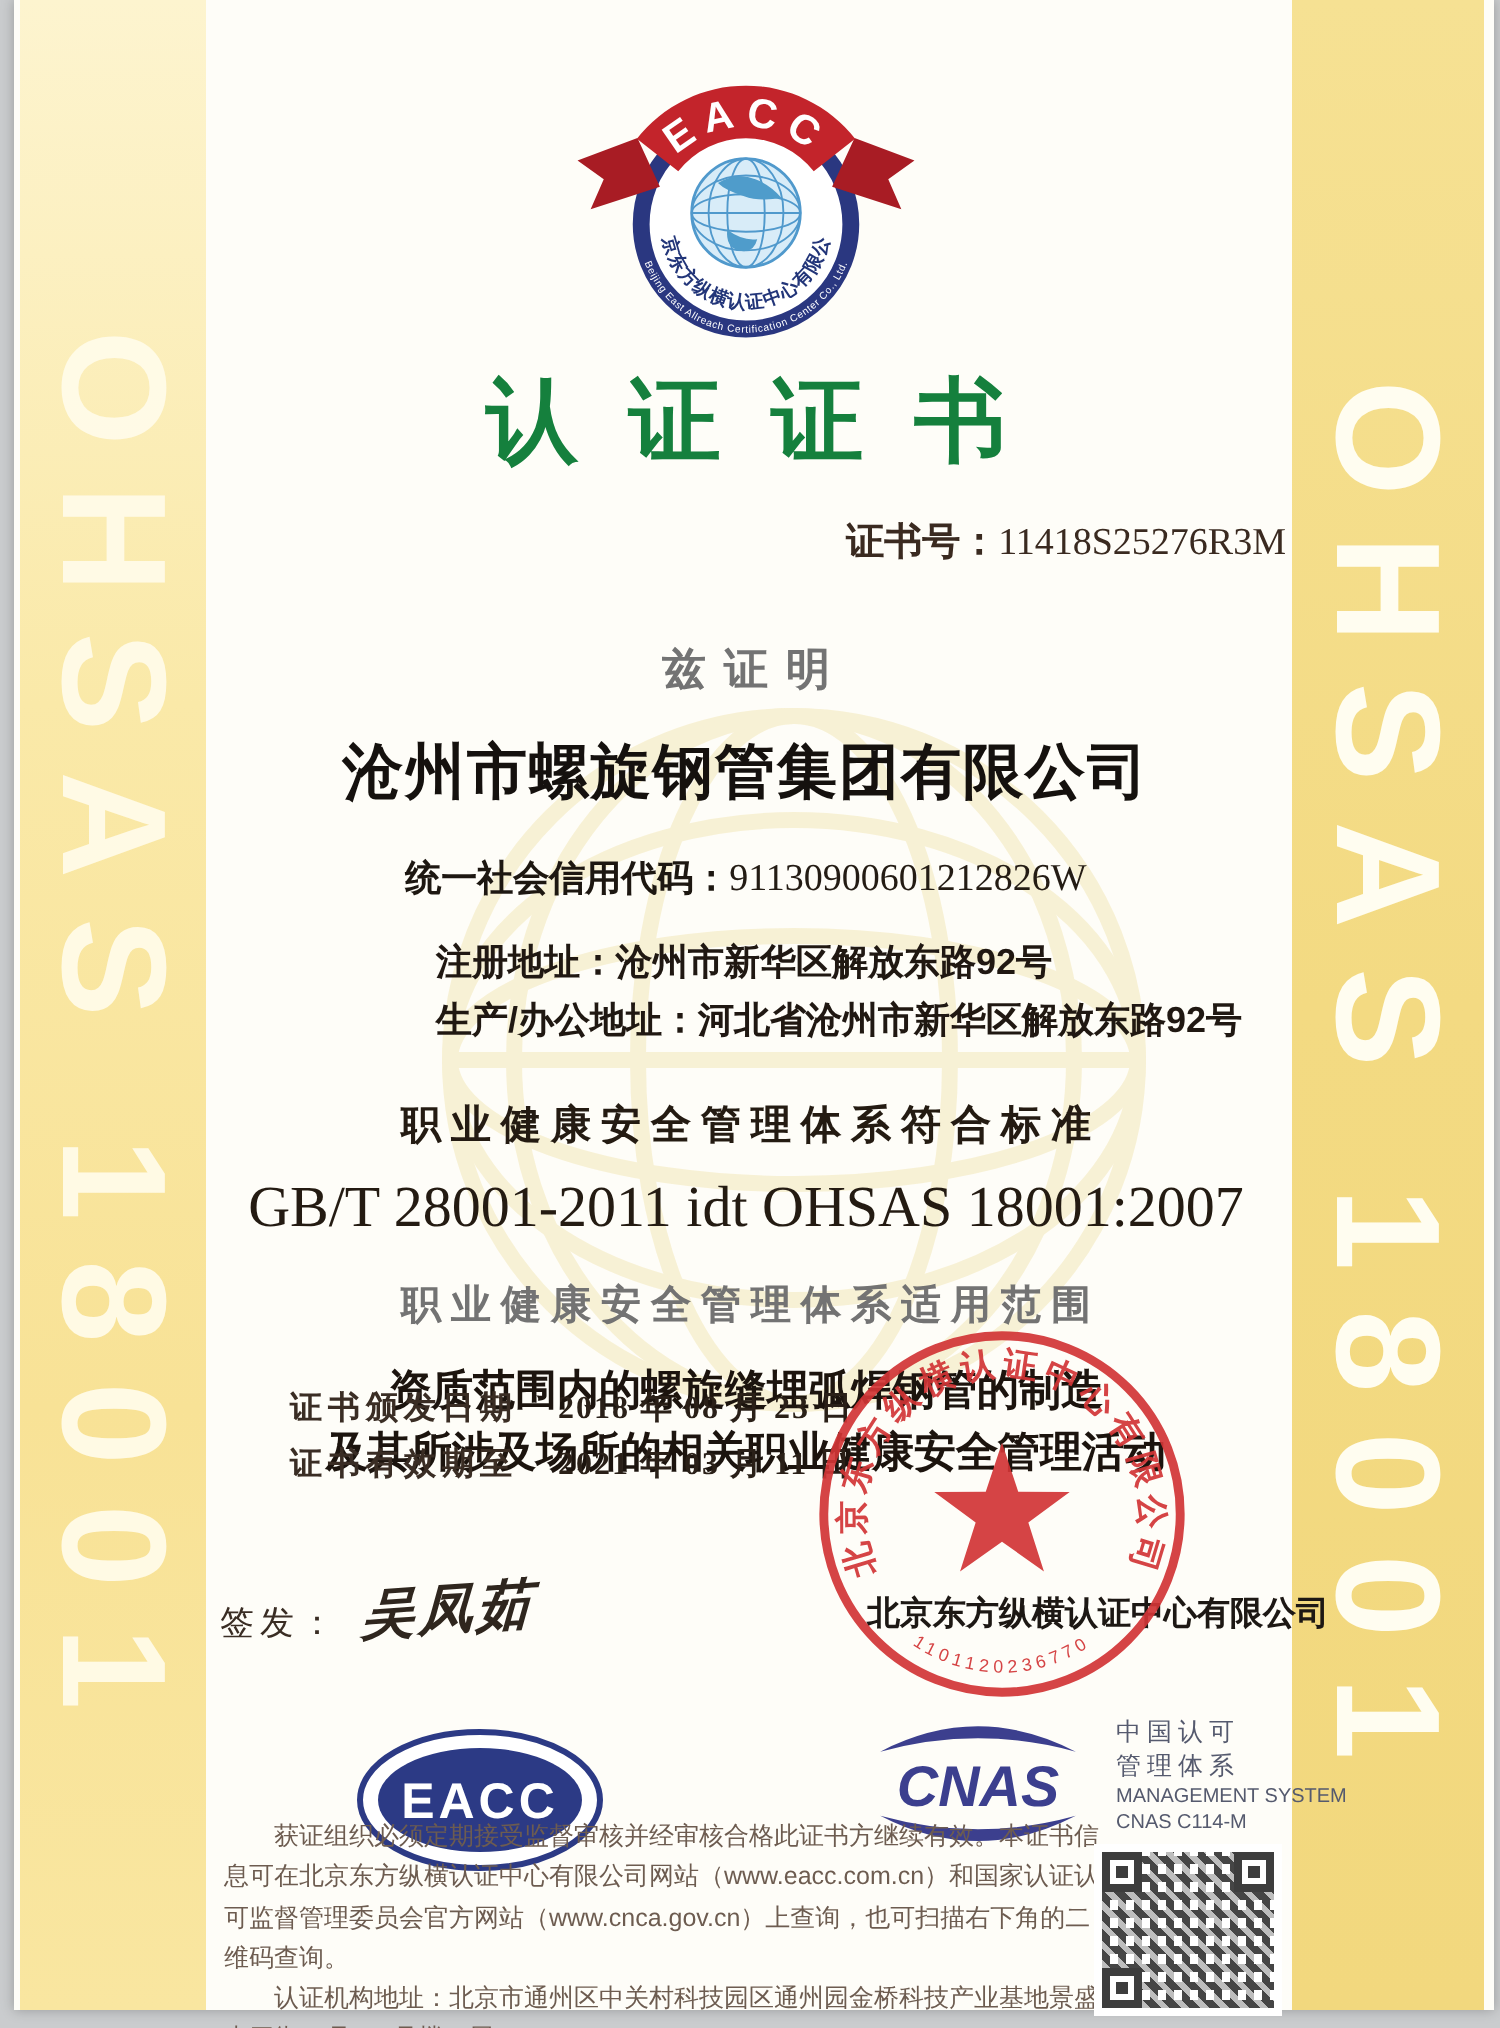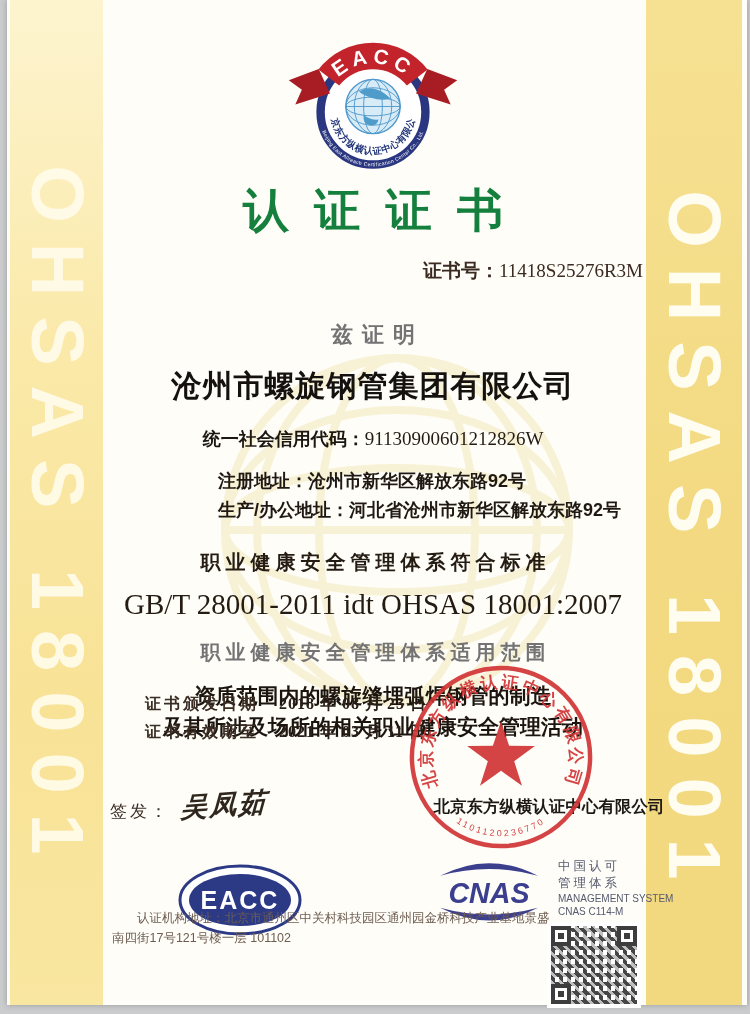--- a/index.html
+++ b/index.html
@@ -194,20 +194,21 @@
       </svg>
       <div class="cnas-text">
         <div class="cn">中国认可</div>
         <div class="cn">管理体系</div>
         <div class="en">MANAGEMENT SYSTEM</div>
         <div class="en">CNAS C114-M</div>
       </div>
     </div>
 
     <div class="footer">
+      <p>获证组织必须定期接受监督审核并经审核合格此证书方继续有效。本证书信息可在北京东方纵横认证中心有限公司网站（www.eacc.com.cn）和国家认证认可监督管理委员会官方网站（www.cnca.gov.cn）上查询，也可扫描右下角的二维码查询。</p>
       <p>认证机构地址：北京市通州区中关村科技园区通州园金桥科技产业基地景盛南四街17号121号楼一层 101102</p>
     </div>
 
     <div class="qr">
       <div class="qr-inner"></div>
       <div class="qf tl"></div>
       <div class="qf tr"></div>
       <div class="qf bl"></div>
     </div>
 

